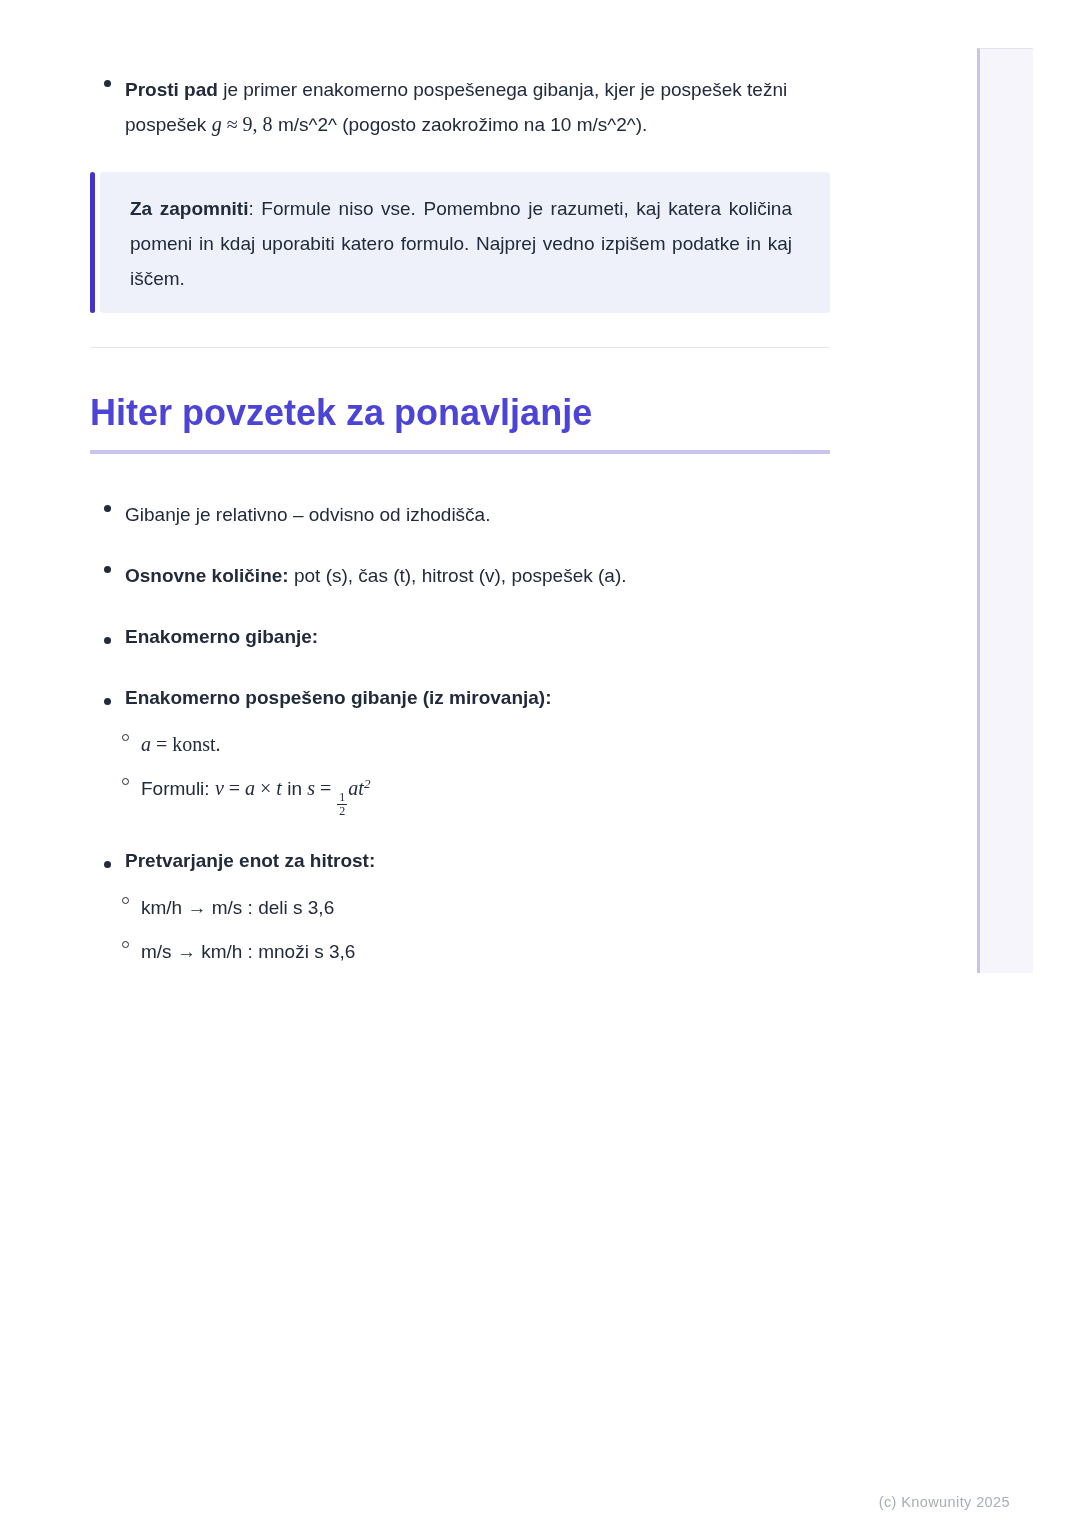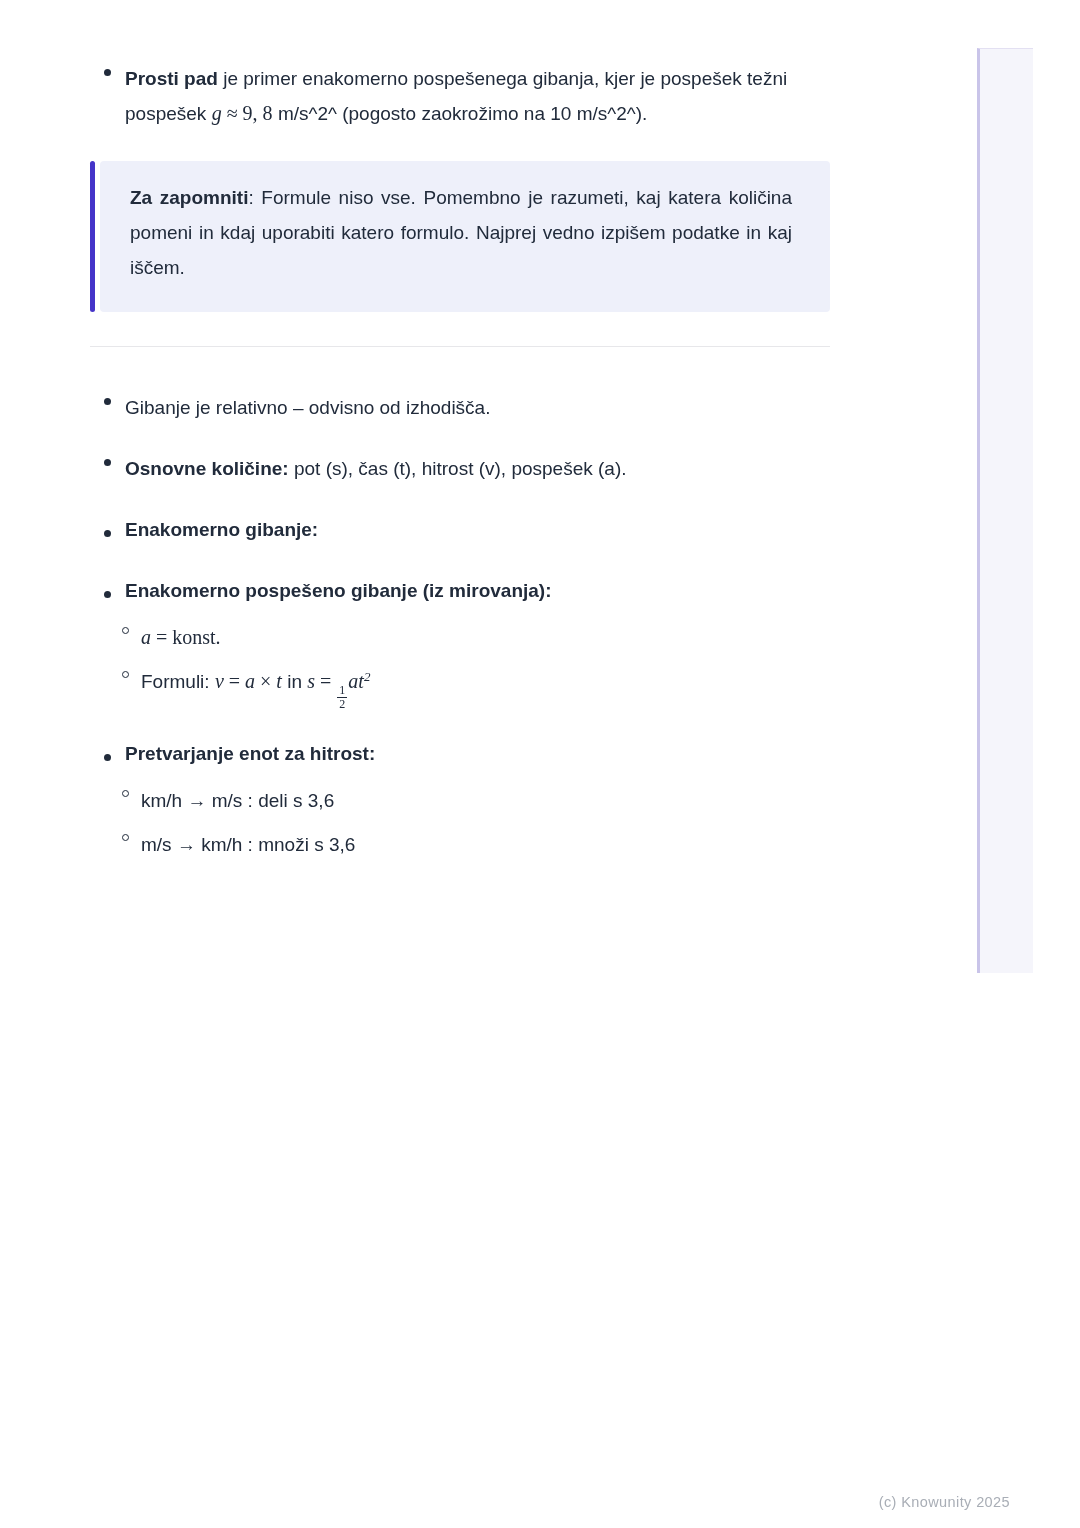--- a/index.html
+++ b/index.html
@@ -15,21 +15,21 @@
   .scroll-track {
     position:absolute;
     left:977px; top:48px;
     width:56px; height:925px;
     background:#f5f5fb;
     border-left:3px solid #c9c4e9;
     border-top:1px solid #e3e0f2;
   }
   .content {
     position:absolute;
-    left:90px; top:5px;
+    left:90px; top:16px;
     width:740px;
   }
   
   ul { list-style:none; }
   .toplist { margin-top:56px; }
   .toplist li { display:flex; align-items:flex-start; margin-bottom:26px; }
   .li-row { display:flex; align-items:center; }
   .dot {
     flex:0 0 auto;
     width:7px; height:7px;
@@ -80,21 +80,21 @@
   .callout-bar {
     flex:0 0 5px;
     background:#4534c8;
     border-radius:3px;
   }
   .callout-body {
     flex:1;
     background:#eef0fa;
     border-radius:4px;
     margin-left:5px;
-    padding:19px 38px 27px 30px;
+    padding:19px 38px 17px 30px;
     font-size:19px;
     line-height:35px;
     text-align:justify;
   }
   
   .divider {
     border:none;
     border-top:1px solid #e7e7ea;
     margin-top:34px;
     width:740px;
@@ -136,20 +136,21 @@
       </li>
     </ul>
 
     <div class="callout">
       <div class="callout-bar"></div>
       <div class="callout-body"><strong>Za zapomniti</strong><span>: Formule niso vse. Pomembno je razumeti, kaj katera količina pomeni in kdaj uporabiti katero formulo. Najprej vedno izpišem podatke in kaj iščem.</span></div>
     </div>
 
     <hr class="divider">
 
+    <h1 class="section-title">Hiter povzetek za ponavljanje</h1>
 
     <ul class="toplist summary-list">
 
       <li>
         <span class="dot"></span>
         <div class="litext">Gibanje je relativno – odvisno od izhodišča.</div>
       </li>
 
       <li>
         <span class="dot"></span>

